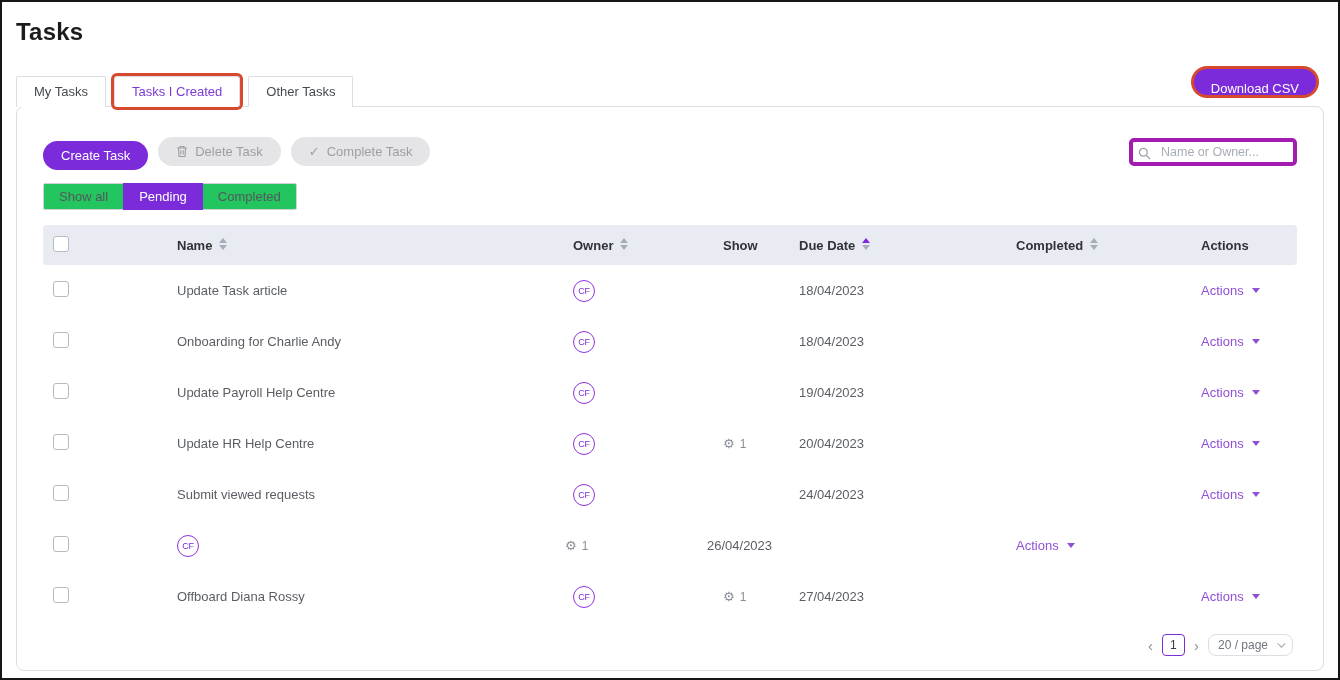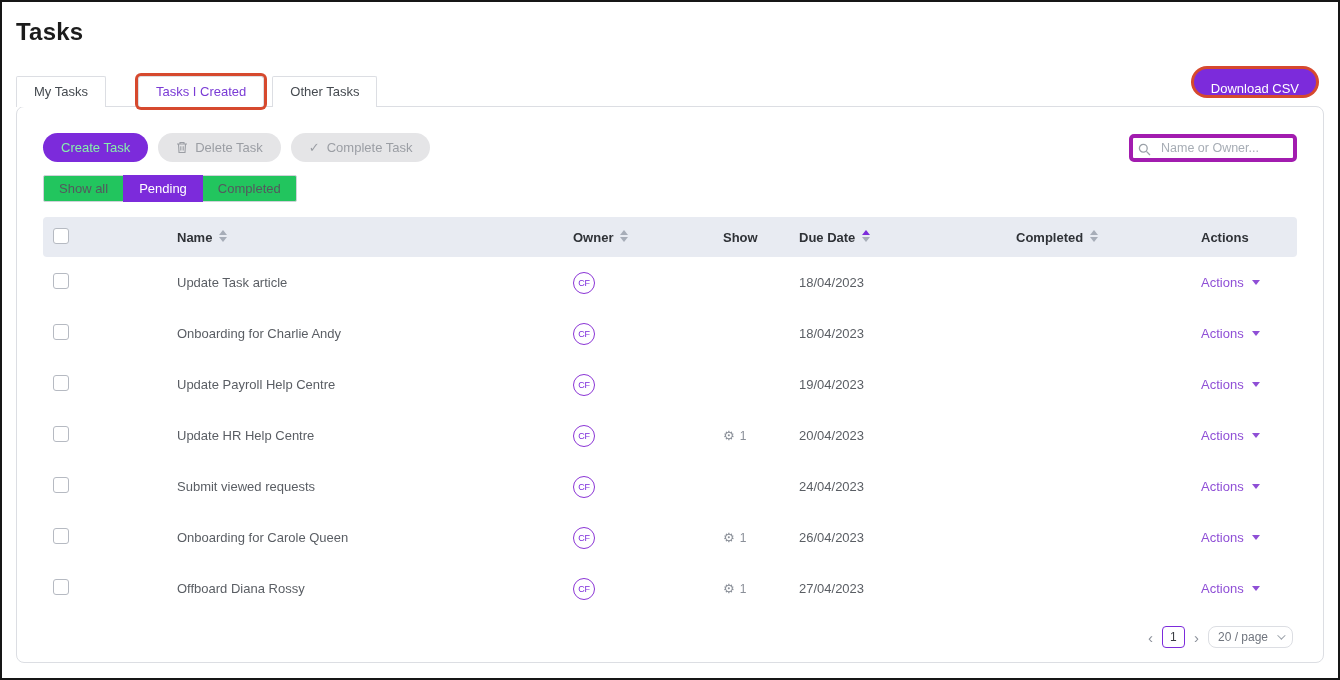--- a/index.html
+++ b/index.html
@@ -17,21 +17,21 @@
 
   
   .tabs { display: flex; margin-top: 30px; position: relative; z-index: 3; }
   .tab {
     background: #fff; border: 1px solid #dcdee3; border-bottom: none;
     padding: 0 17px; height: 31px; line-height: 30px;
     font-size: 13px; color: #454a50; cursor: pointer; margin-right: 8px;
     border-radius: 2px 2px 0 0;
   }
   .tab.active { color: #7a3bd5; font-weight: 500; }
-  .tab.annotated { box-shadow: 0 0 0 3px #d6492e; border-radius: 3px; margin-left: 24px; }
+  .tab.annotated { box-shadow: 0 0 0 3px #d6492e; border-radius: 3px; }
 
   
   .download-csv {
     position: absolute; top: 67px; right: 22px;
     background: #7c2bdb; color: #fff; border: none; cursor: pointer;
     font-family: "Liberation Sans", sans-serif;
     font-size: 13px; font-weight: 500; padding: 12px 17px; height: 26px;
     border-radius: 14px; box-shadow: 0 0 0 3px #d6492e; z-index: 4;
   }
 
@@ -42,21 +42,21 @@
     position: relative; z-index: 1;
   }
 
   
   .toolbar { display: flex; align-items: center; gap: 10px; }
   .btn {
     height: 29px; border: none; border-radius: 15px; padding: 0 18px;
     font-family: "Liberation Sans", sans-serif; font-size: 13px; cursor: pointer;
     display: inline-flex; align-items: center; gap: 7px;
   }
-  .btn.primary { background: #7c2bdb; color: #86efac; font-weight: 500; }
+  .btn.primary { background: #7c2bdb; color: #ffffff; font-weight: 500; margin-top: 8px; }
   .btn.disabled { background: #e5e5e7; color: #9b9ea4; cursor: default; }
   .btn .bicon { display: inline-flex; align-items: center; }
   .check-glyph { font-size: 13px; color: #9b9ea4; }
 
   .search { margin-left: auto; position: relative; }
   .search input {
     width: 168px; height: 28px; border: 4px solid #a21caf; border-radius: 5px;
     padding: 0 8px 0 28px; font-family: "Liberation Sans", sans-serif;
     font-size: 12.5px; color: #454a50; outline: none;
   }
@@ -295,21 +295,20 @@
             <div class="c5">24/04/2023</div>
             <div class="c6"></div>
             <div class="c7"><span class="actions-link">
                 <span>Actions</span>
                 <i class="caret"></i>
               </span></div>
           </div>
 
           <div class="trow">
             <div class="c1"><span class="checkbox"></span></div>
-            <div class="c2">Onboarding for Carole Queen</div>
             <div class="c3"><span class="avatar">CF</span></div>
             <div class="c4"><span class="info-wrap">
                 <span class="gear">⚙</span>
                 <span class="info-count">1</span>
               </span></div>
             <div class="c5">26/04/2023</div>
             <div class="c6"></div>
             <div class="c7"><span class="actions-link">
                 <span>Actions</span>
                 <i class="caret"></i>

